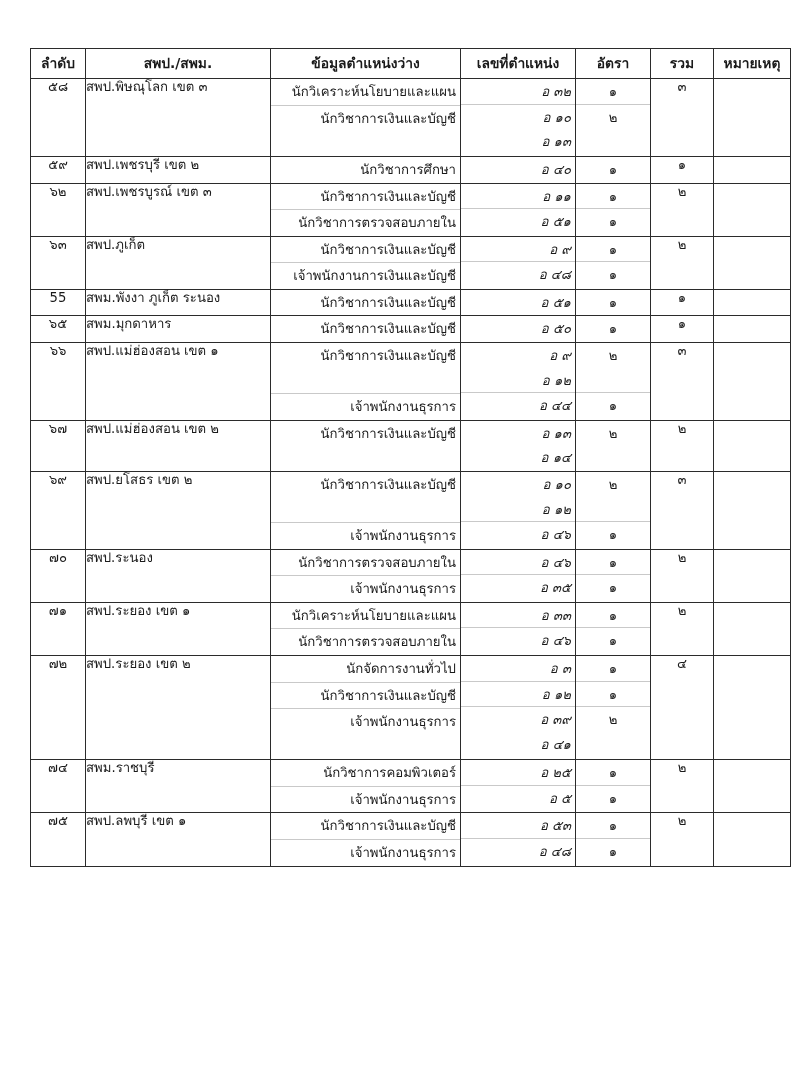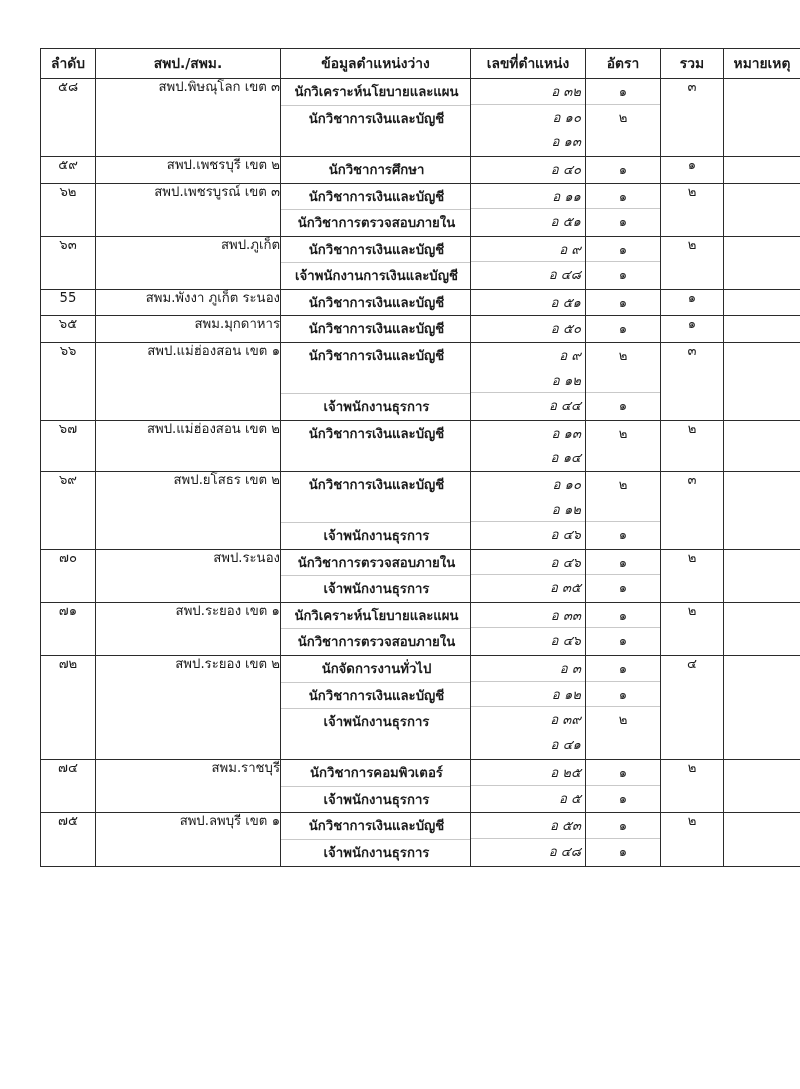--- a/index.html
+++ b/index.html
@@ -13,21 +13,21 @@
     height: 1089px;
     font-family: "DejaVu Sans", "Liberation Sans", sans-serif;
     color: #1a1a1a;
     -webkit-font-smoothing: antialiased;
   }
   .page {
     position: relative;
     width: 800px;
     height: 804px;
     box-sizing: border-box;
-    padding: 48px 10px 0 40px;
+    padding: 48px 10px 0 30px;
   }
   table.vac {
     border-collapse: collapse;
     table-layout: fixed;
     width: 760px;
     font-size: 13.2px;
     line-height: 1.18;
   }
   table.vac col.c-no      { width: 55px; }
   table.vac col.c-office  { width: 185px; }
@@ -55,28 +55,28 @@
   
   .stack { display: block; }
   .sub {
     display: block;
     box-sizing: border-box;
     border-bottom: 1.1px solid #c9c9c9;
   }
   .sub:last-child { border-bottom: 0; }
 
   .no-cell    { text-align: center; padding: 6px 3px 5px; margin-top: 40px; }
-  .office-cell{ text-align: right;   padding: 6px 4px 5px 6px; }
+  .office-cell{ text-align: left;   padding: 6px 4px 5px 6px; }
   .total-cell { text-align: center; padding: 6px 3px 5px; }
   .note-cell  { padding: 6px 3px 5px; }
 
   .codeline { display: block; padding: 5px 4px 4px; text-align: right; font-style: italic; }
   .rateline { display: block; padding: 5px 4px 4px; text-align: center; }
   .blankline { display: block; padding: 5px 4px 4px; text-align: center; min-height: 1em; }
-  .posline  { display: block; padding: 5px 4px 5px 6px; text-align: center; font-weight: bold; }
+  .posline  { display: block; padding: 5px 4px 5px 6px; text-align: right; }
 </style>
 </head>
 <body>
 
 <div class="page">
   <table class="vac">
     <colgroup>
       <col class="c-no">
         <col class="c-office">
         <col class="c-pos">

